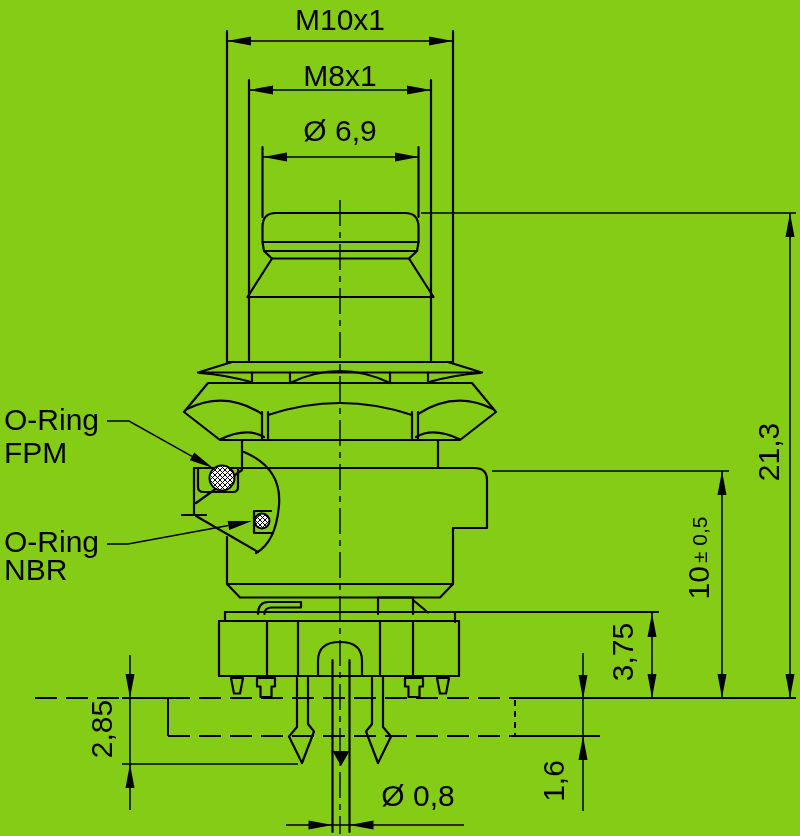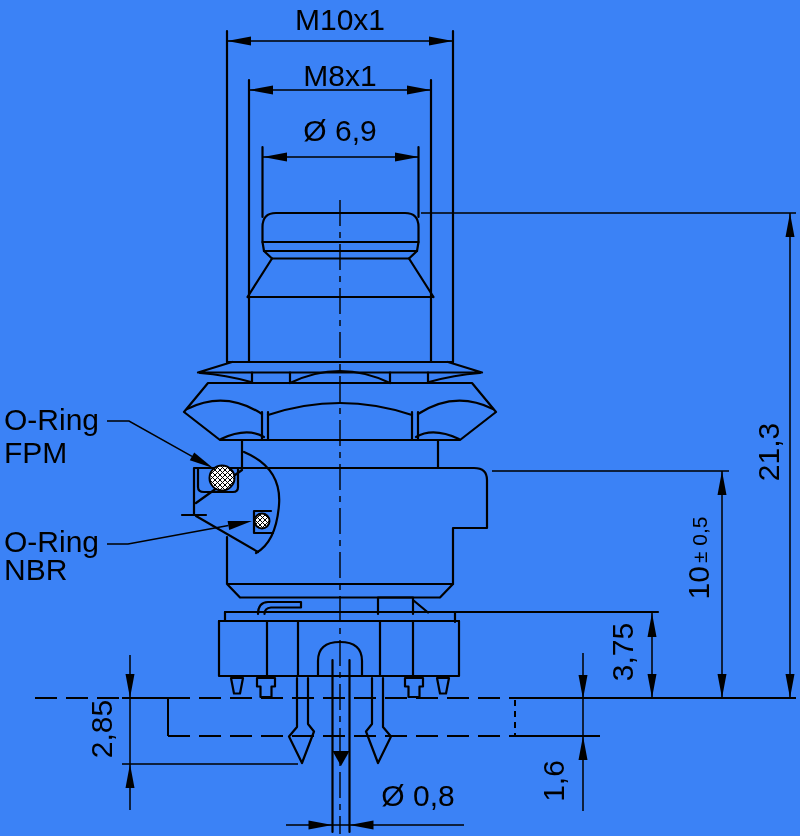--- a/index.html
+++ b/index.html
@@ -1,16 +1,16 @@
 <!DOCTYPE html>
 <html><head>
 <meta charset="utf-8">
 <style>
   html,body{margin:0;padding:0;background:#ffffff;}
-  .stage{position:relative;width:800px;height:836px;background:#3b82f6;overflow:hidden;}
+  .stage{position:relative;width:800px;height:836px;background:#84cc16;overflow:hidden;}
   svg{display:block;}
   text{font-family:"Liberation Sans","DejaVu Sans",sans-serif;fill:#000;}
   .dim-text{font-size:30px;}
   .dim-text-sm{font-size:21px;}
   .outline{stroke:#000;stroke-width:2.2;fill:none;stroke-linejoin:round;stroke-linecap:round;}
   .thin{stroke:#000;stroke-width:1.5;fill:none;}
   .panel{stroke:#000;stroke-width:2;fill:none;}
   .dashed{stroke-dasharray:22 9;}
   .dashed-sm{stroke-dasharray:6 5;}
   .centerline{stroke:#000;stroke-width:1.4;fill:none;stroke-dasharray:26 6 6 6;}

